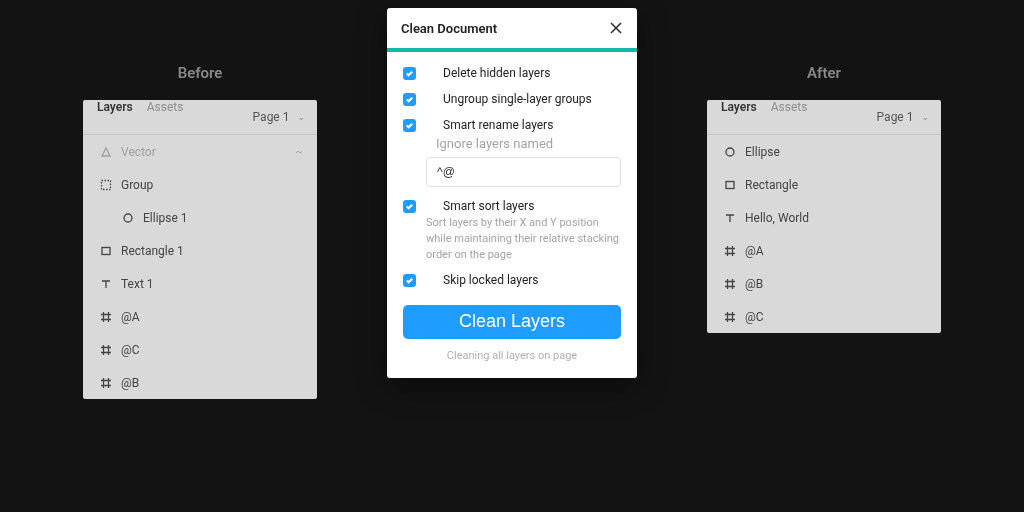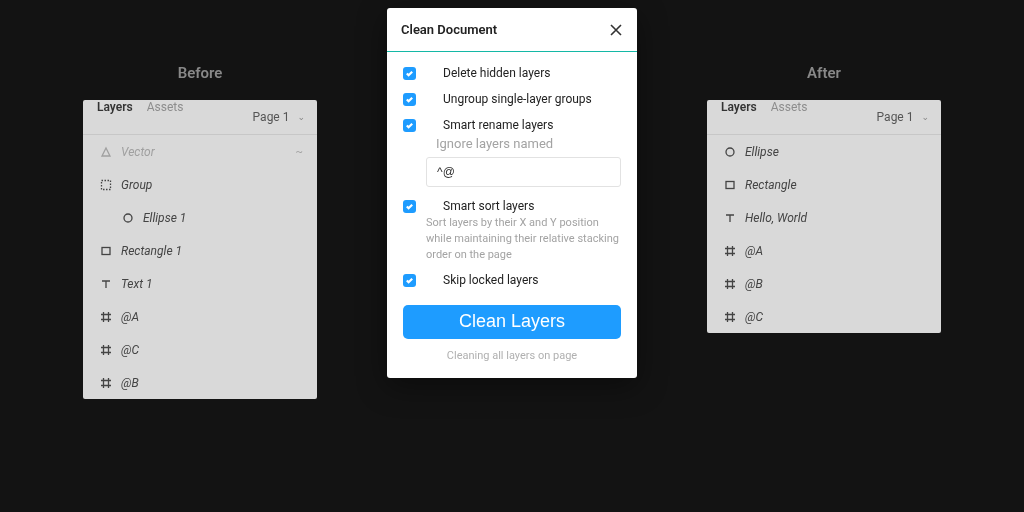--- a/index.html
+++ b/index.html
@@ -49,21 +49,21 @@
   .layer-list { border-top: 1px solid #c7c7c7; }
   .row {
     display: flex; align-items: center;
     height: 33px;
     padding: 0 14px;
     color: #444;
     font-size: 12px;
   }
   .row.hidden { color: #a0a0a0; }
   .row .icon { width: 18px; display: inline-flex; justify-content: center; color: inherit; }
-  .row .tx { padding-left: 6px; font-style: italic; }
+  .row .tx { padding-left: 6px; }
   .row .indent { width: 22px; }
   .row .right { margin-left: auto; color: #a0a0a0; font-size: 11px; }
 
   
   .ic { width: 12px; height: 12px; stroke: currentColor; fill: none; stroke-width: 1.3; }
 
   
   .modal {
     position: absolute;
     left: 50%; transform: translateX(-50%);
@@ -71,21 +71,21 @@
     width: 250px;
     background: #fff;
     border-radius: 3px;
     box-shadow: 0 8px 30px rgba(0,0,0,0.4);
     display: flex; flex-direction: column;
   }
   .modal-head {
     display: flex; align-items: center; justify-content: space-between;
     height: 44px;
     padding: 0 14px;
-    border-bottom: 1px solid #14b8a6;
+    border-bottom: 4px solid #14b8a6;
   }
   .modal-head h1 { font-size: 13px; font-weight: 600; color: #222; }
   .close-x { width: 14px; height: 14px; stroke: #333; stroke-width: 1.6; cursor: pointer; }
   .modal-body { padding: 14px 16px 16px; }
   .opt {
     display: flex; align-items: flex-start;
     gap: 27px;
     margin-bottom: 12px;
   }
   .cb {

